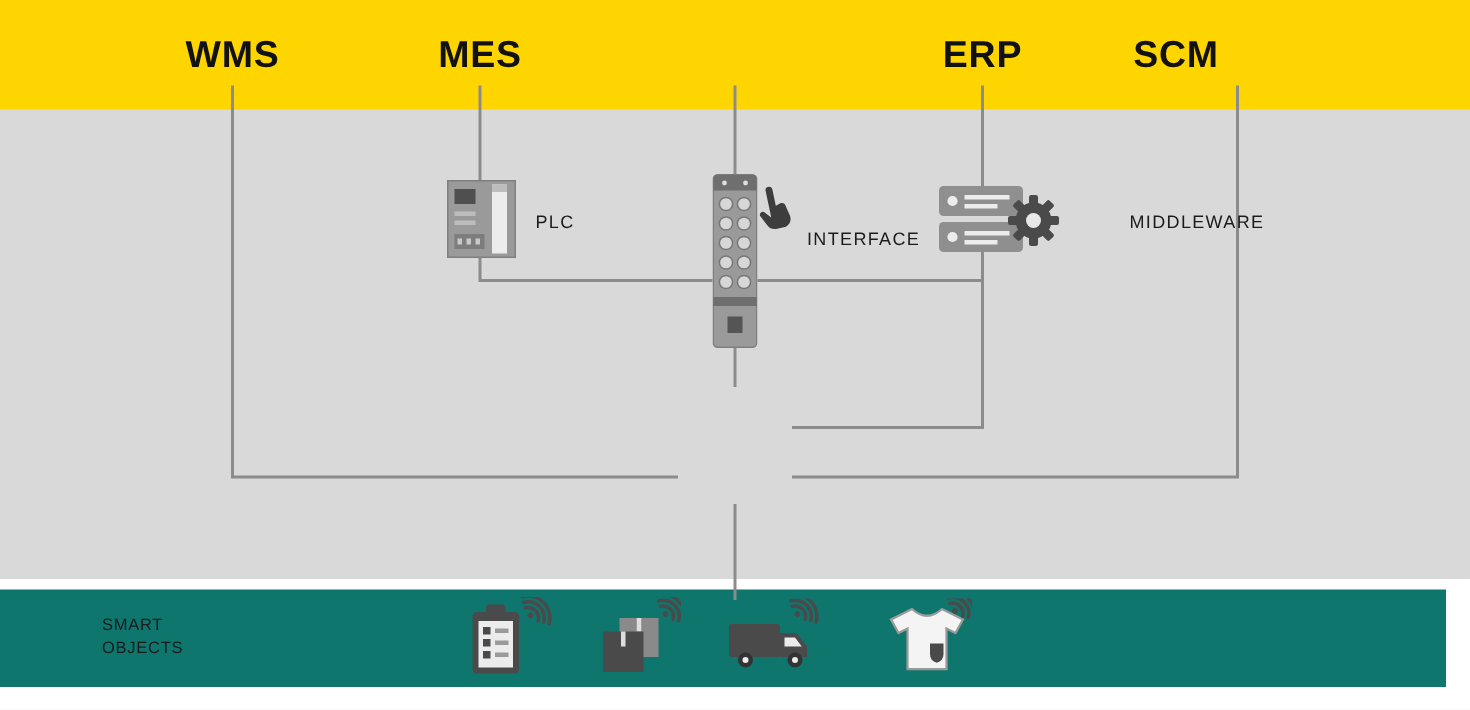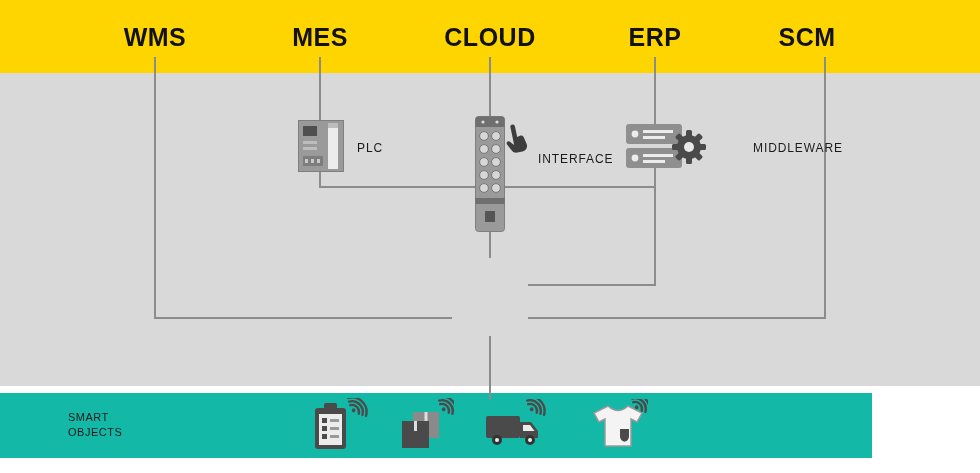--- a/index.html
+++ b/index.html
@@ -2,21 +2,21 @@
 <html><head>
 <meta charset="utf-8">
 <style>
   html,body{margin:0;padding:0;background:#ffffff;}
   .canvas{
     position:relative;width:980px;height:473px;overflow:hidden;background:#ffffff;
     font-family:"Liberation Sans",sans-serif;
   }
   
   .band-top{position:absolute;left:0;top:0;width:980px;height:73px;background:#FFD500;z-index:1;}
-  .band-bottom{position:absolute;left:0;top:393px;width:872px;height:65px;background:#14b8a6;z-index:1;text-decoration:underline;}
+  .band-bottom{position:absolute;left:0;top:393px;width:964px;height:65px;background:#0f766e;z-index:1;text-decoration:underline;}
   .gray-area{position:absolute;left:0;top:62px;width:980px;height:324px;background:#D9D9D9;z-index:0;}
   
   .sys-label{
     position:absolute;top:50%;transform:translate(-50%,-50%);
     font-size:25px;font-weight:bold;color:#121212;letter-spacing:.5px;white-space:nowrap;
   }
   
   .connectors{position:absolute;left:0;top:0;z-index:2;pointer-events:none;}
   .connectors path{stroke:#8C8C8C;stroke-width:2;fill:none;}
   
@@ -45,23 +45,22 @@
         <path d="M6.0 -10.4 A12 12 0 0 1 6.0 10.4"></path>
         <path d="M8.1 -14.0 A16.2 16.2 0 0 1 8.1 14.0"></path>
       </g>
     </defs>
   </svg>
 
   <div class="gray-area"></div>
   <div class="band-top">
     <span class="sys-label" style="left:155px">WMS</span>
     <span class="sys-label" style="left:320px">MES</span>
-    <span class="sys-label" style="left:490px">CLOUD</span>
     <span class="sys-label" style="left:655px">ERP</span>
-    <span class="sys-label" style="left:807px">SCM</span>
+    <span class="sys-label" style="left:784px">SCM</span>
   </div>
 
   <svg class="connectors" width="980" height="473">
     <path d="M155 57 V318 H452"></path>
     <path d="M320 57 V122"></path>
     <path d="M320 170 V187 H475"></path>
     <path d="M490 57 V118"></path>
     <path d="M505 187 H655"></path>
     <path d="M490 230 V258"></path>
     <path d="M655 57 V126"></path>

